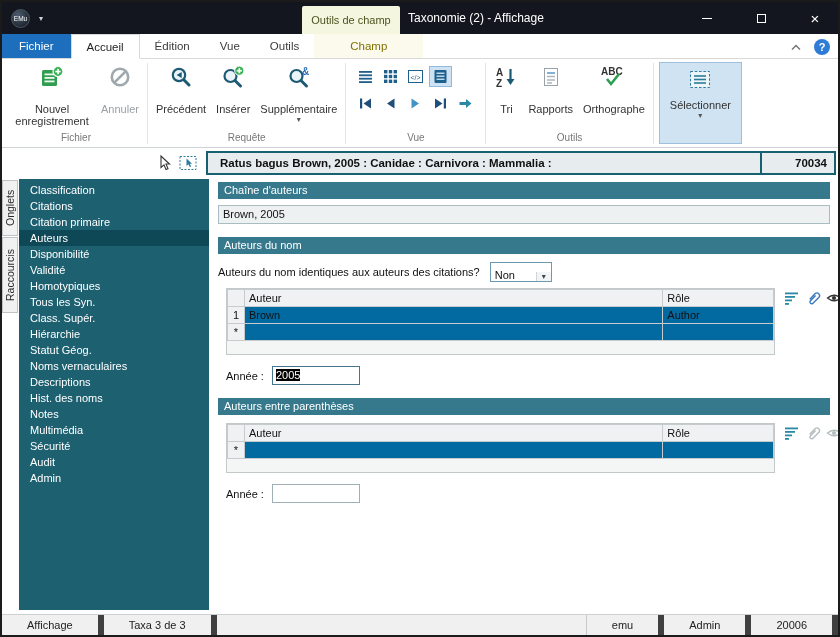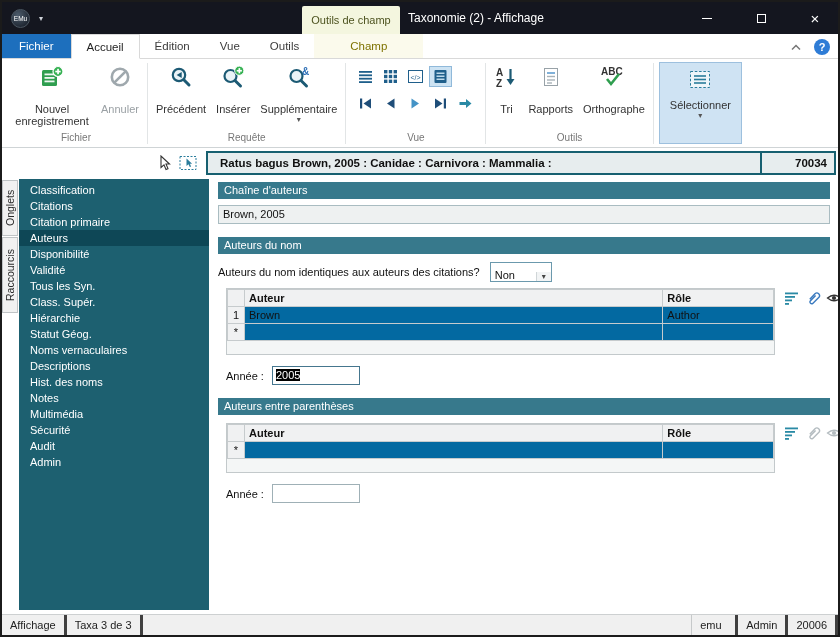--- a/index.html
+++ b/index.html
@@ -78,37 +78,37 @@
   .combo { width:62px; height:20px; border:1px solid #6b99ad; background:#fff; display:flex; align-items:flex-end; }
   .combo-value { flex:1; font-size:11px; padding:3px 0 0 4px; }
   .combo-caret { width:15px; font-size:8px; color:#444; display:flex; align-items:center; justify-content:center; border-left:1px solid #d0d6d8; background:#f2f4f5; }
 
   .grid-area { display:flex; align-items:flex-start; }
   .grid-wrap { border:1px solid #c3c9cb; background:#f4f6f6; width:549px; flex-shrink:0; }
   .grid-wrap.tall { height:67px; }
   .grid-wrap.short { height:50px; }
   table.grid { border-collapse:collapse; font-size:11px; color:#111; }
   table.grid th, table.grid td { border:1px solid #c6cbcd; height:17px; padding:0 4px; }
-  table.grid th { background:#f0f1f2; font-weight:bold; text-align:left; }
+  table.grid th { background:#f0f1f2; font-weight:normal; text-align:left; }
   .rowhdr { width:17px; min-width:17px; background:#f0f1f2 !important; text-align:center; padding:0 !important; }
   .col-author { width:420px; }
   .col-role { width:111px; }
   td.cellw { background:#0369a1; }
   .grid-icons { display:flex; gap:4px; margin-left:8px; margin-top:1px; }
   .gicon { width:17px; height:17px; display:flex; align-items:center; justify-content:center; }
 
   .year-row { display:flex; align-items:center; margin-top:11px; font-size:11px; color:#111; }
   .year-label { width:46px; }
   .year-input { width:88px; height:19px; border:1px solid #45768e; background:#fff; font-size:11px; padding:2px 3px; }
   .year-input.empty { border-color:#9fb0b6; }
   .sel-text { background:#000000; color:#fff; }
 
   
   .statusbar { height:21px; background:#f0f0f0; border-top:1px solid #cdd0d1; display:flex; align-items:stretch; font-size:11px; color:#222; flex-shrink:0; }
-  .sseg { display:flex; align-items:center; padding:0 8px; border-right:3px solid #404040; white-space:nowrap; }
+  .sseg { display:flex; align-items:center; padding:0 25px; border-right:6px solid #404040; white-space:nowrap; }
   .sfill { flex:1; border-right:1px solid #c6c9ca; }
   .sseg.rseg { min-width:46px; }
 </style>
 </head>
 <body>
 
 <div class="window">
 
   <div class="titlebar">
     <div class="emu-logo">EMu</div>
@@ -352,20 +352,21 @@
       <div class="side-tab tab-raccourcis">Raccourcis</div>
     </div>
 
     <div class="sidebar">
       <div class="side-item">Classification</div>
       <div class="side-item">Citations</div>
       <div class="side-item">Citation primaire</div>
       <div class="side-item selected">Auteurs</div>
       <div class="side-item">Disponibilité</div>
       <div class="side-item">Validité</div>
+      <div class="side-item">Homotypiques</div>
       <div class="side-item">Tous les Syn.</div>
       <div class="side-item">Class. Supér.</div>
       <div class="side-item">Hiérarchie</div>
       <div class="side-item">Statut Géog.</div>
       <div class="side-item">Noms vernaculaires</div>
       <div class="side-item">Descriptions</div>
       <div class="side-item">Hist. des noms</div>
       <div class="side-item">Notes</div>
       <div class="side-item">Multimédia</div>
       <div class="side-item">Sécurité</div>

